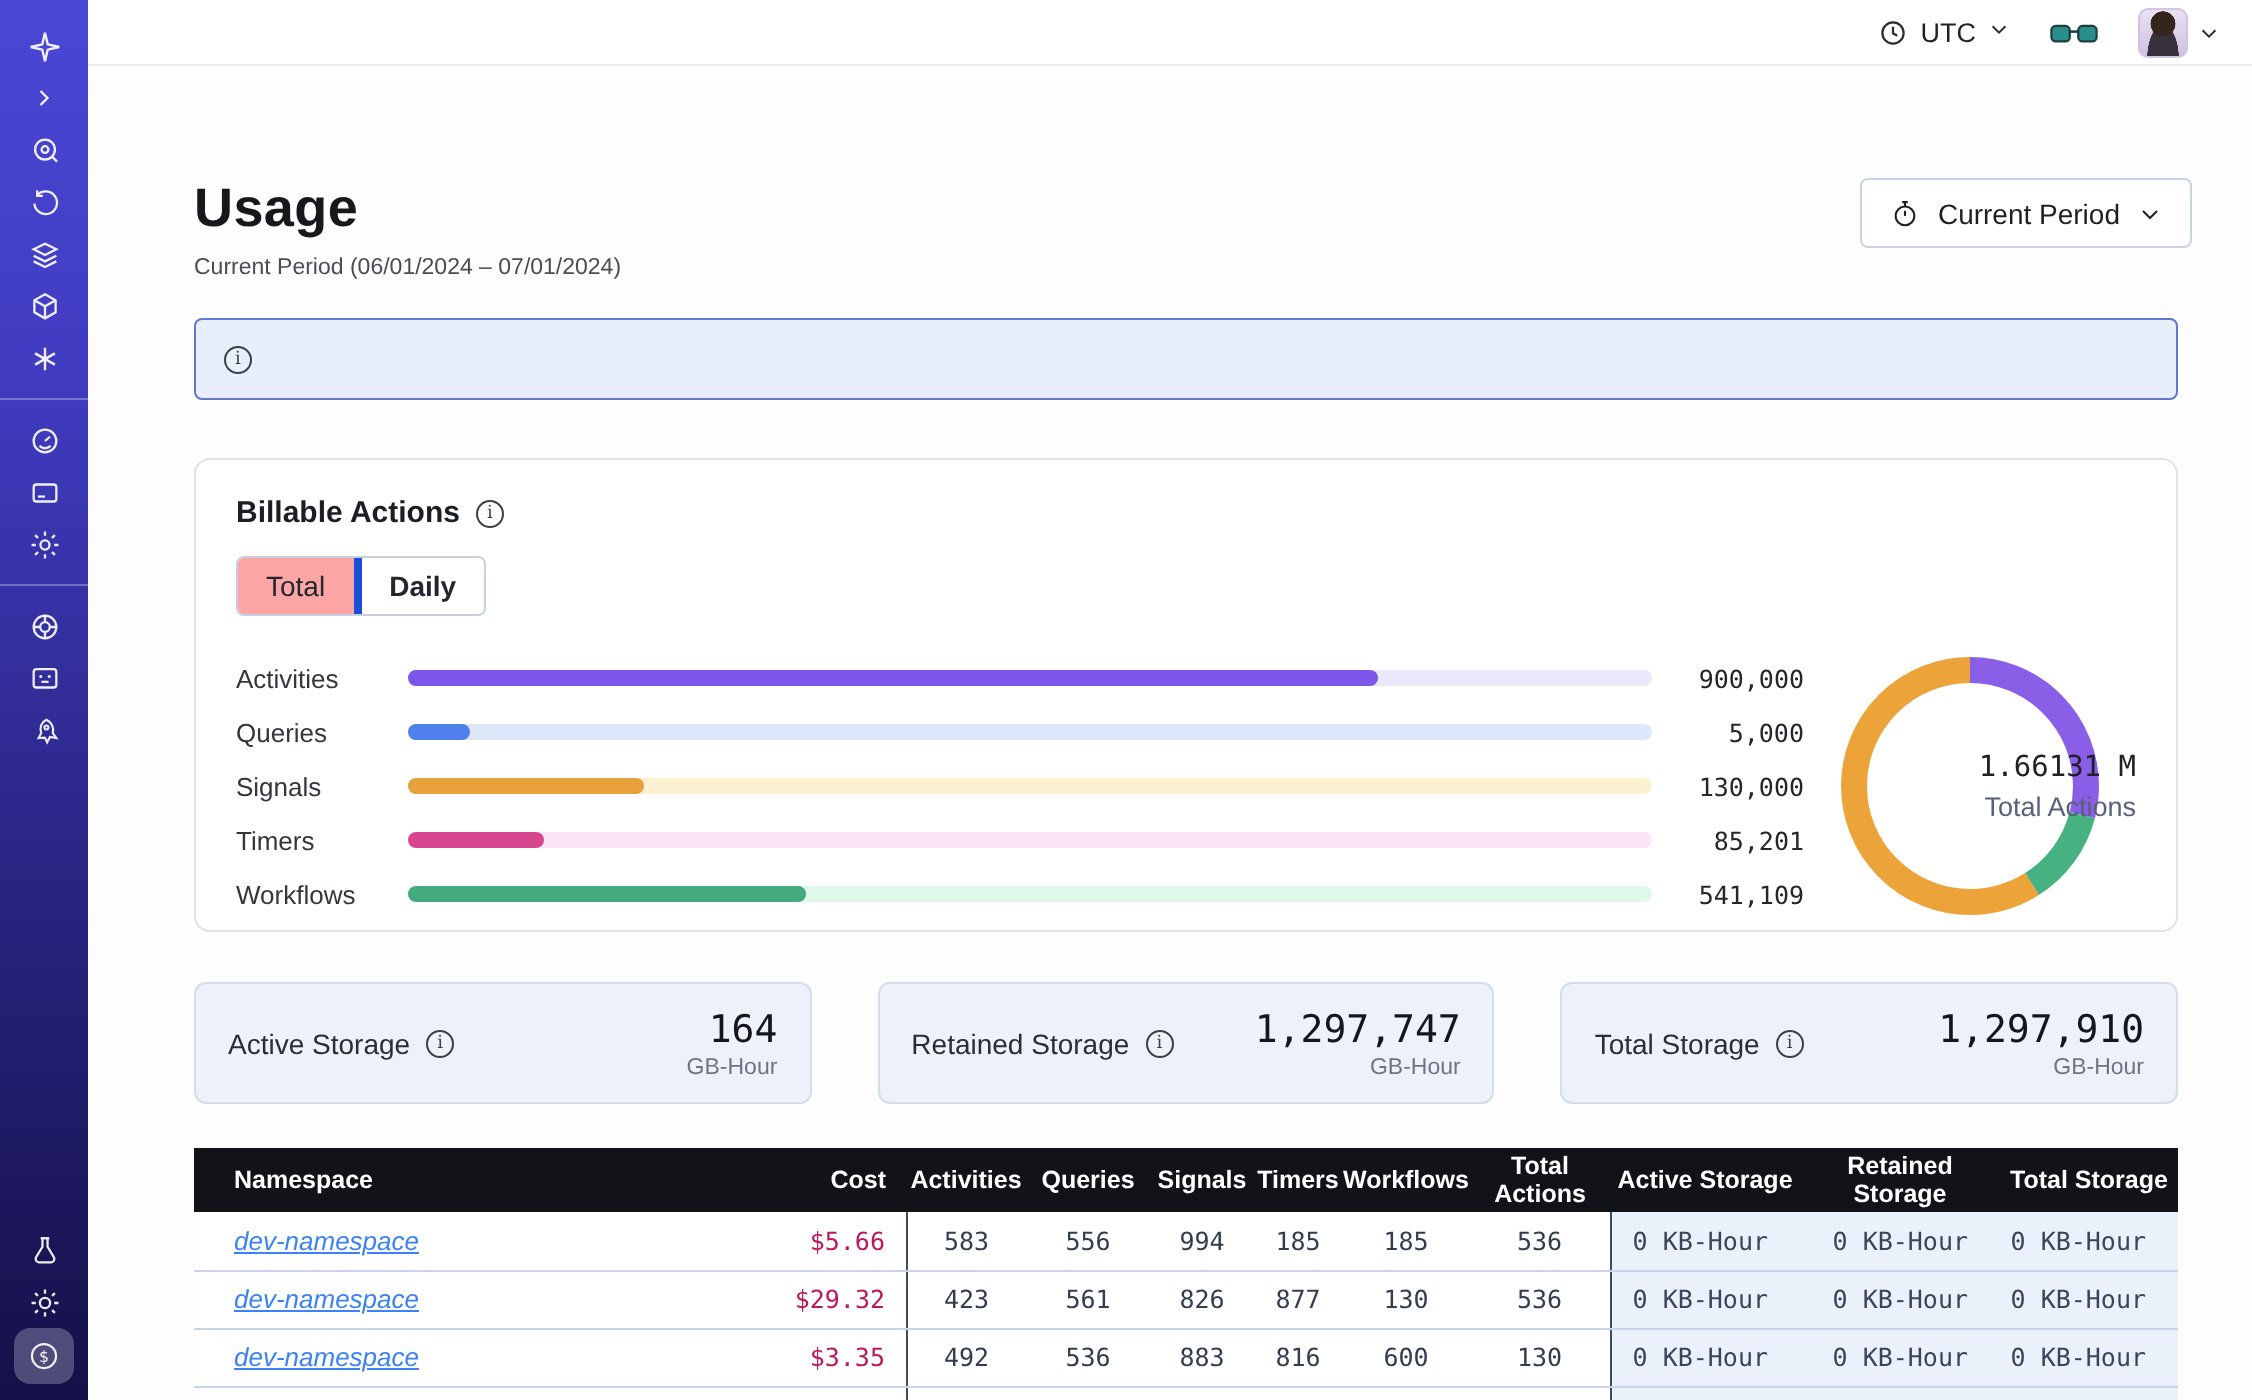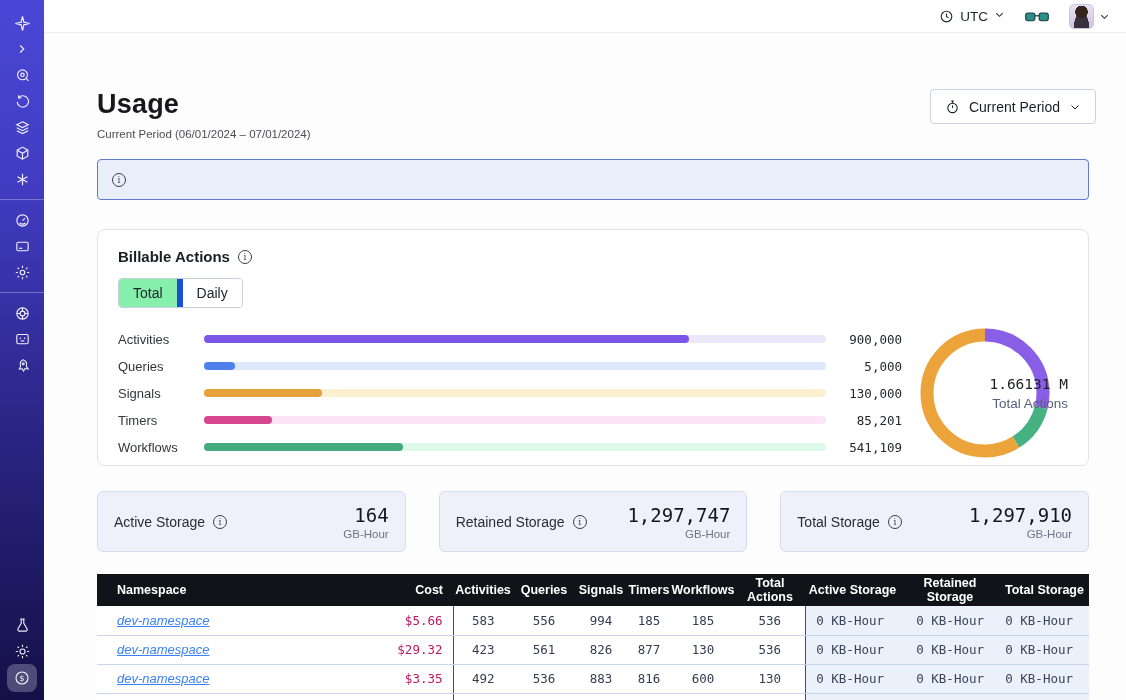--- a/index.html
+++ b/index.html
@@ -47,22 +47,22 @@
     align-items:center; justify-content:center; font-size:9px; font-family:"DejaVu Serif",serif;
     color:#3c3f46; flex:0 0 auto; font-style:normal; }
 
   
   .card { position:absolute; left:53px; right:37px; top:196px; height:237px; background:#fff;
     border:1px solid #dfe2ea; border-radius:8px; padding:18px 20px 14px; }
   .card-title-row { display:flex; align-items:center; gap:8px; }
   .card-title { font-size:15px; font-weight:700; color:#1b1e24; }
   .tabs { margin-top:13px; display:inline-flex; border:1px solid #c7cfdf; border-radius:4px; overflow:hidden; }
   .tab { padding:6px 14px; font-size:14px; color:#23262e; background:#fff; cursor:pointer; }
-  .tab.sel { background:#86efac; }
-  .tab + .tab { border-left:6px solid #1d4ed8; }
+  .tab.sel { background:#fca5a5; }
+  .tab + .tab { border-left:4px solid #1d4ed8;font-weight:bold; }
 
   .chart-area { display:flex; margin-top:14px; align-items:center; }
   .bars { flex:1; }
   .bar-row { display:flex; align-items:center; height:27px; }
   .bar-label { width:86px; font-size:13px; color:#33363d; }
   .bar-track { flex:1; height:8px; border-radius:4px; position:relative; margin-right:14px; }
   .bar-fill { position:absolute; left:0; top:0; bottom:0; border-radius:4px; }
   .bar-val { width:62px; text-align:right; font-family:"DejaVu Sans Mono",monospace; font-size:12.5px; color:#23262b; }
   .donut-wrap { width:166px; display:flex; justify-content:center; position:relative; }
   .donut-center { position:absolute; inset:0; display:flex; flex-direction:column; align-items:flex-end;

